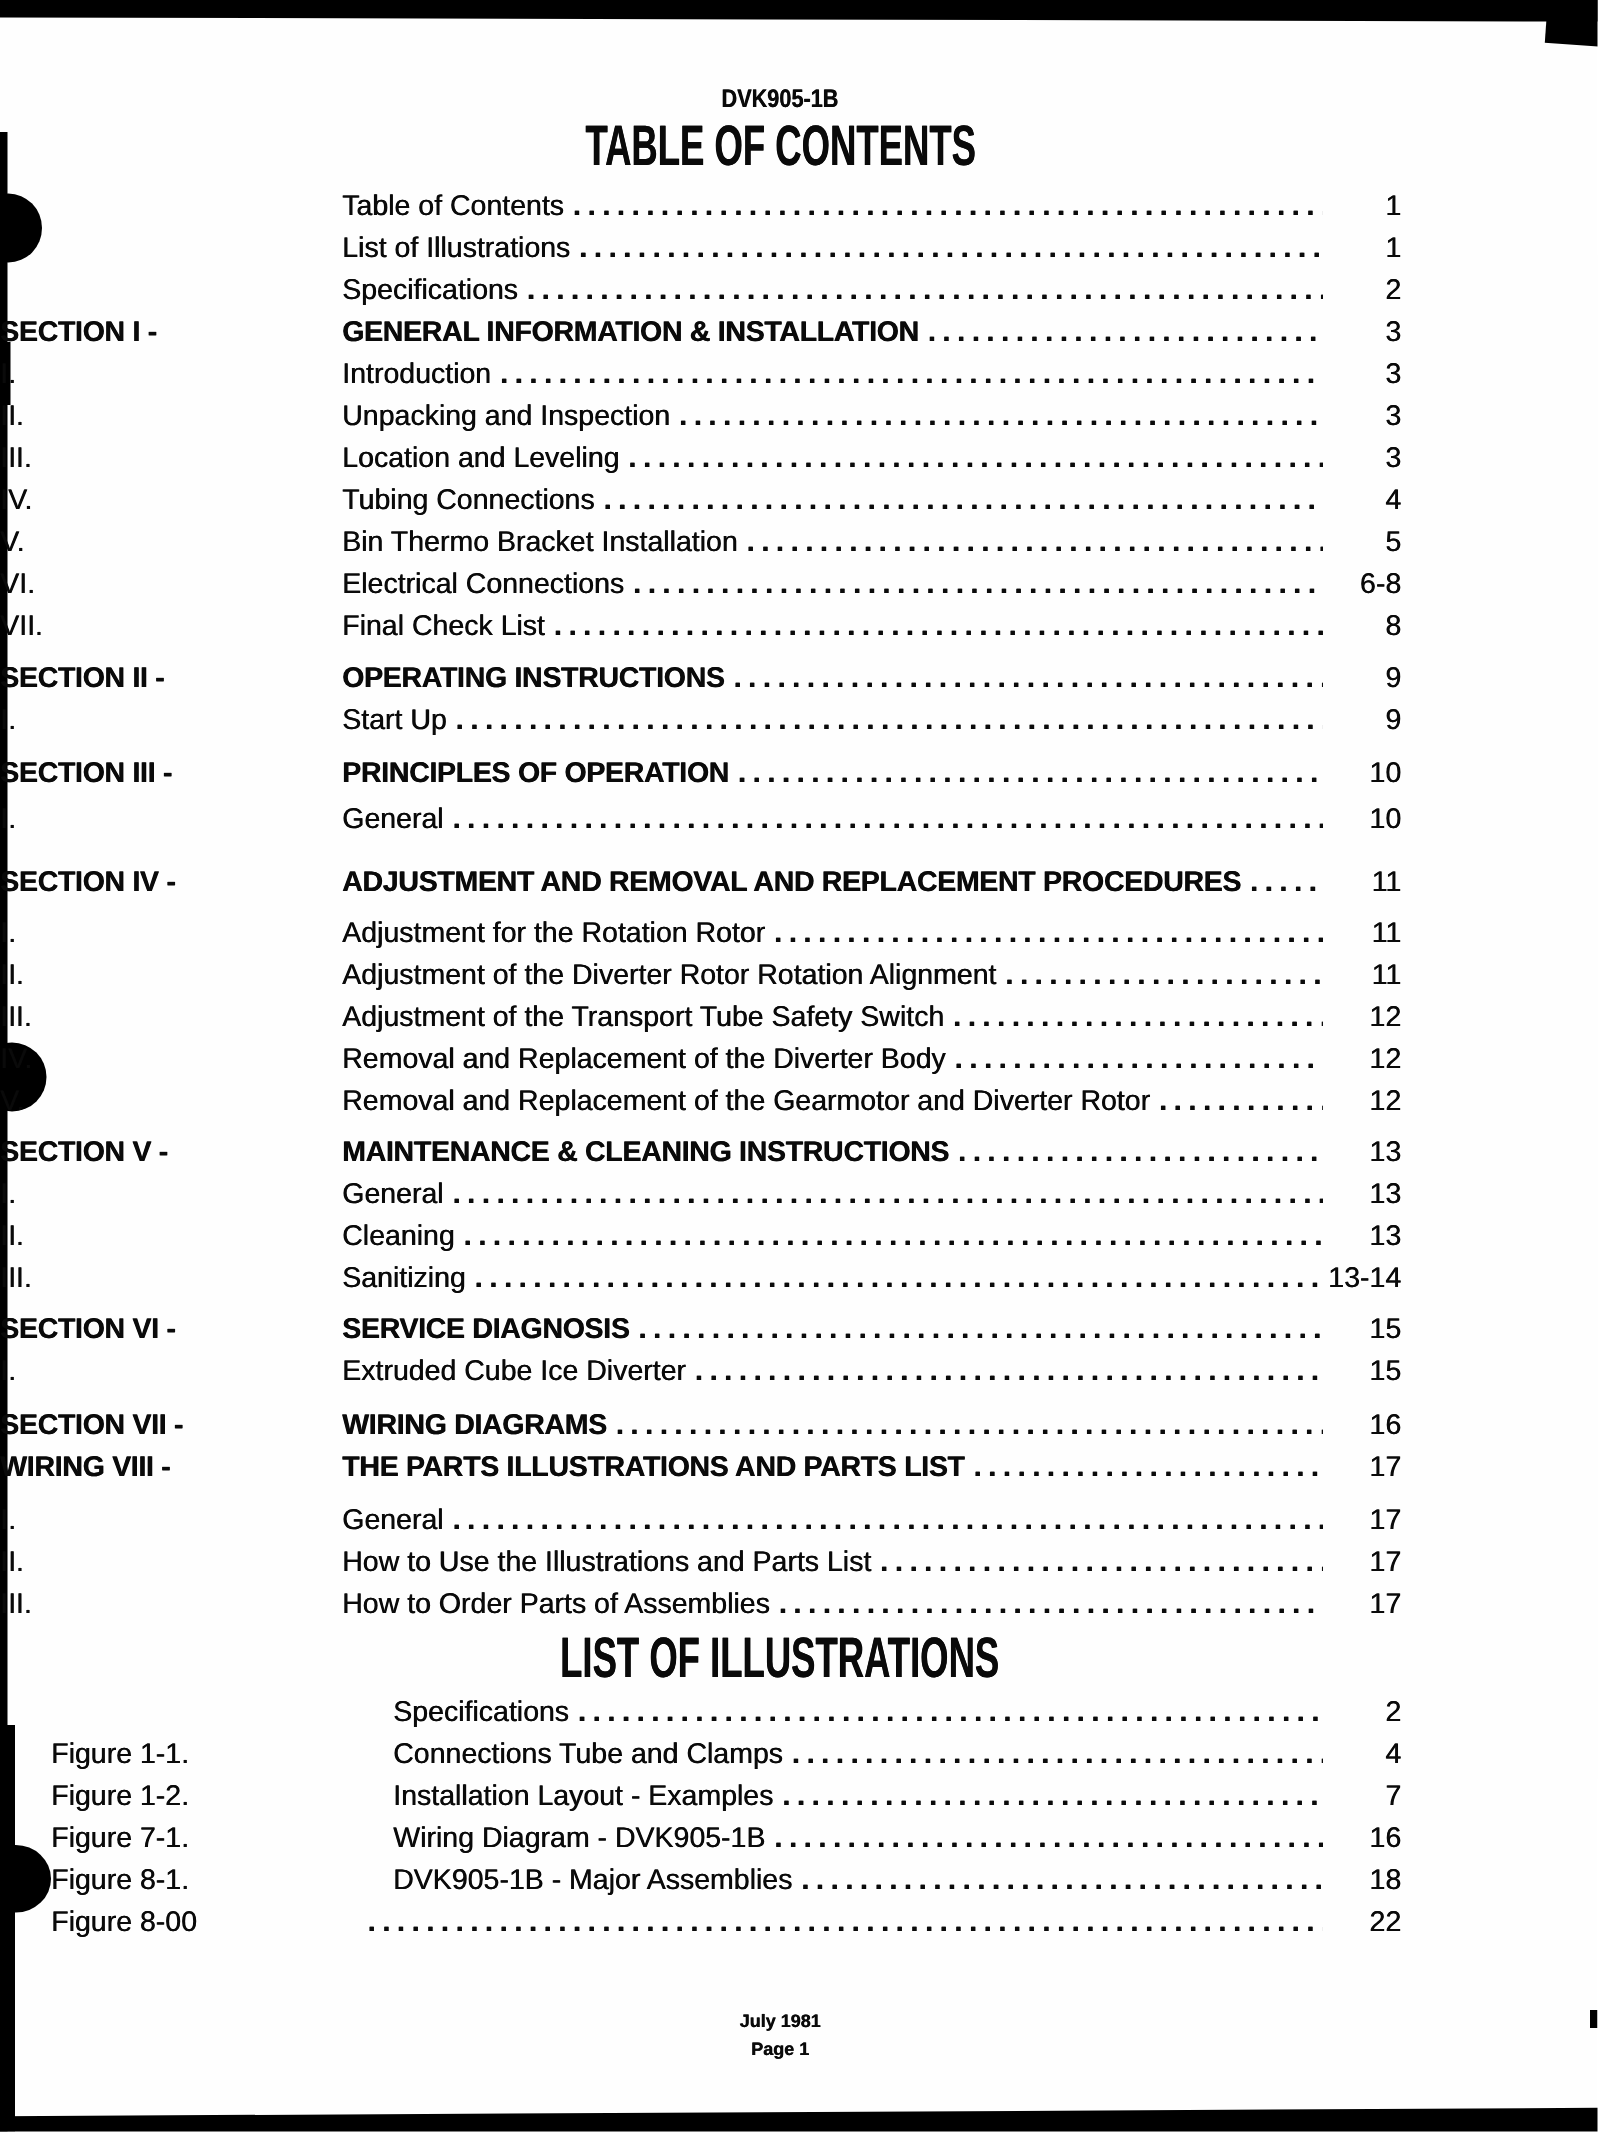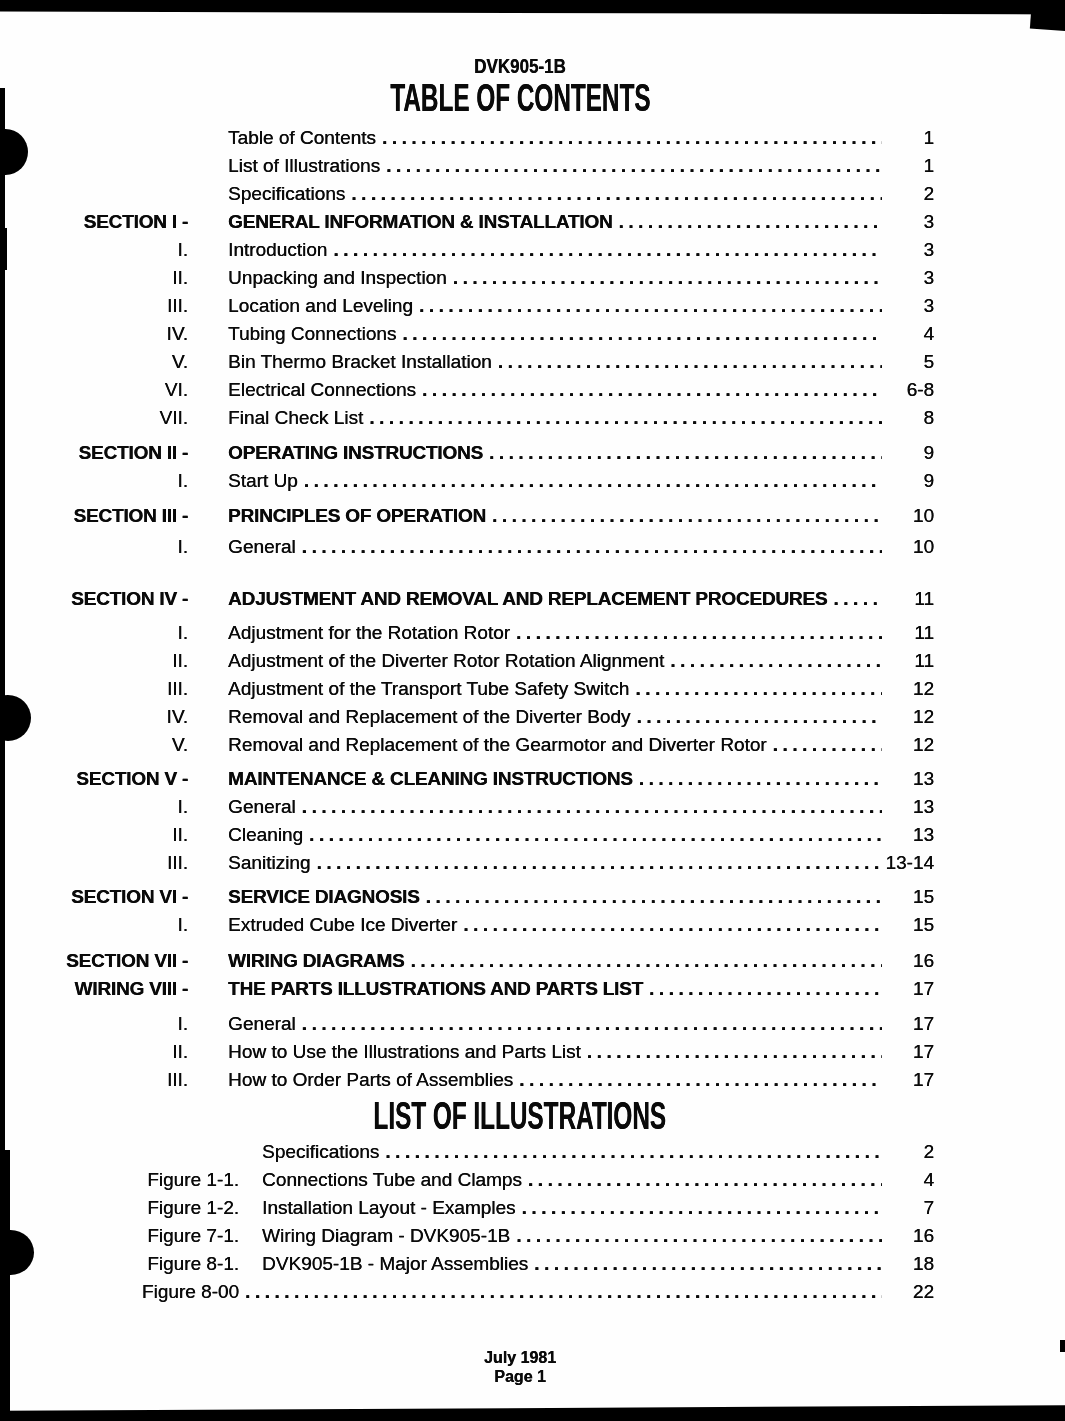--- a/index.html
+++ b/index.html
@@ -19,43 +19,43 @@
   .left-line-thick{left:0;top:1150px;width:10px;height:271px;}
   .left-tick{left:0;top:228px;width:7px;height:42px;}
   .bottom-bar{left:-6px;bottom:-7px;width:1085px;height:20px;transform:rotate(-0.3deg);}
   .right-tick{right:0;top:1340px;width:5px;height:12px;}
   .hole{position:absolute;background:#000;border-radius:50%;text-shadow:none;}
   .hole1{left:-17px;top:129px;width:45px;height:46px;}
   .hole2{left:-15px;top:695px;width:46px;height:46px;}
   .hole3{left:-13px;top:1230px;width:47px;height:45px;}
   
   .content{position:absolute;left:0;top:0;width:934px;padding-top:57px;}
-  .doccode{width:1040px;text-align:center;font-weight:bold;font-size:20px;line-height:18px;}
+  .doccode{width:1040px;text-align:center;font-weight:bold;font-size:17px;line-height:18px;}
   .cond{display:inline-block;transform:scaleX(0.85);transform-origin:center;}
   h1.bigtitle,h2.bigtitle{
     width:1040px;margin:0;text-align:center;font-size:38px;font-weight:bold;line-height:46px;
   }
   .bigcond{display:inline-block;transform:scaleX(0.64);transform-origin:center;white-space:nowrap;}
   .rows{margin-top:3px;}
   .row{display:flex;align-items:baseline;line-height:28px;font-size:19px;}
-  .col-left{width:188px;flex:none;text-align:right;white-space:pre;}
+  .col-left{width:188px;flex:none;text-align:left;white-space:pre;}
   .col-title{margin-left:40px;flex:none;white-space:pre;}
   .leader{flex:1;overflow:hidden;white-space:nowrap;margin:0 2px 0 6px;}
   .leader::after{
     content:"......................................................................................................................................";
     letter-spacing:4.5px;font-size:19px;font-weight:bold;
   }
   .col-page{flex:none;min-width:46px;text-align:right;white-space:pre;padding-left:4px;}
   .sec .col-left,.sec .col-title{font-weight:bold;letter-spacing:-0.2px;}
   .illus .col-left{width:205px;padding-left:34px;}
   .illus .col-title{margin-left:23px;}
-  .gap3{margin-top:3px}.gap6{margin-top:6px}.gap7{margin-top:7px}.gap8{margin-top:8px}.gap14{margin-top:24px}
+  .gap3{margin-top:3px}.gap6{margin-top:6px}.gap7{margin-top:7px}.gap8{margin-top:8px}.gap14{margin-top:14px}
   h2.bigtitle{margin-top:2px;line-height:40px;}
   .illus-rows{margin-top:2px;}
-  .footer{width:1040px;margin-top:42px;text-align:center;font-weight:bold;font-size:16px;line-height:19px;}
+  .footer{width:1040px;margin-top:42px;text-align:center;font-weight:bold;font-size:12px;line-height:19px;}
 </style>
 </head>
 <body>
 
 <div class="page">
 
   <div class="artifact top-bar"></div>
   <div class="artifact corner-tr"></div>
   <div class="artifact left-line"></div>
   <div class="artifact left-line-thick"></div>

